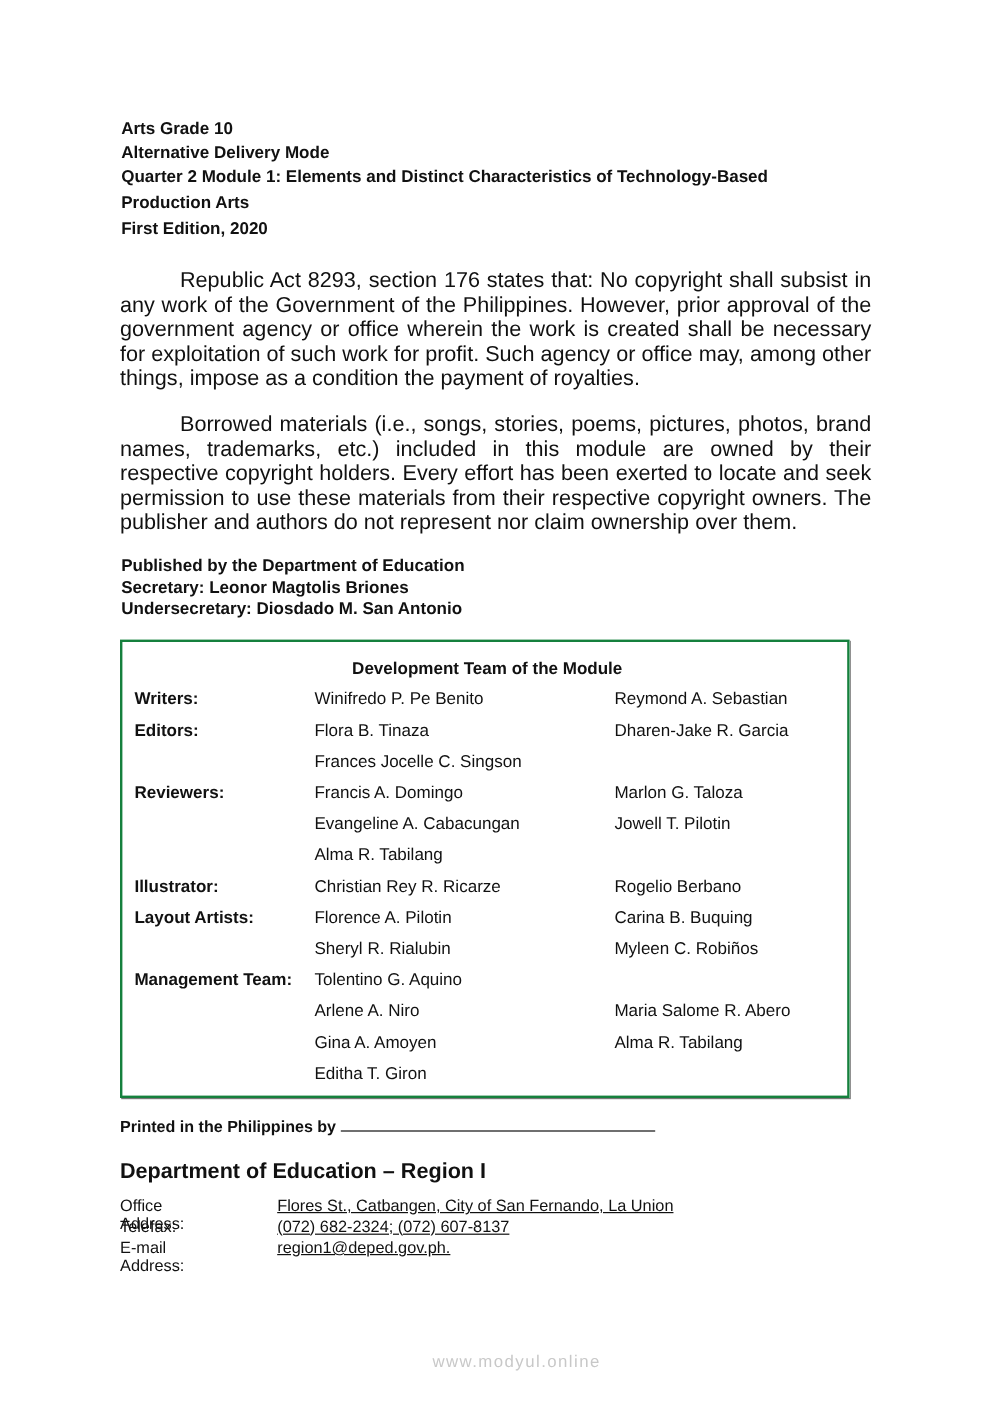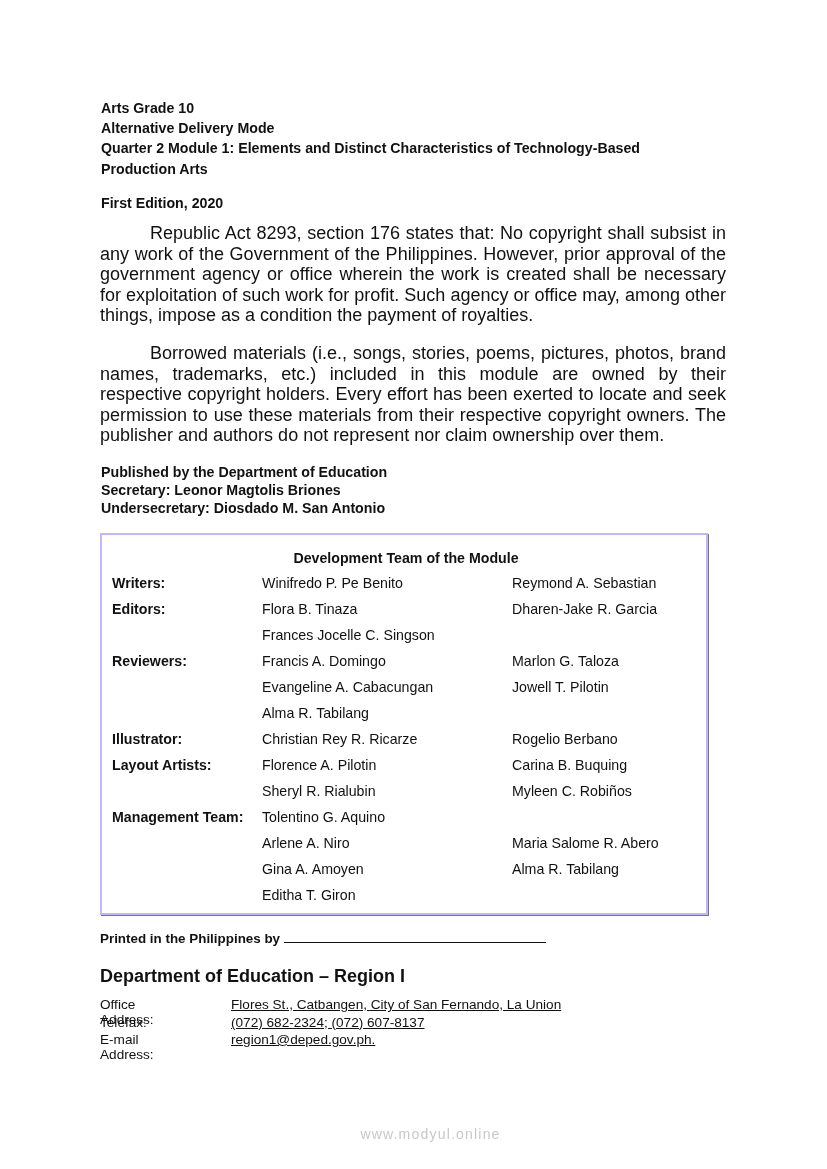--- a/index.html
+++ b/index.html
@@ -1,28 +1,28 @@
 <!DOCTYPE html>
 <html><head>
   <meta charset="utf-8">
   <style>
     html, body { margin: 0; padding: 0; background: #ffffff; }
     body { width: 827px; height: 1169px; position: relative; overflow: hidden;
            font-family: "Liberation Sans", sans-serif; color: #111111; }
     .abs { position: absolute; }
     .title-block { left: 101px; top: 98px; font-weight: bold; font-size: 14.2px; }
     .title-block div { line-height: 20.2px; }
-    .title-block .last { margin-top: 14px; }
+    .title-block .last { margin-top: 2px; }
     .para { position: absolute; left: 100px; width: 626px; font-size: 18px; line-height: 20.6px;
             text-align: justify; text-indent: 50px; }
     #p1 { top: 223px; }
     #p2 { top: 343px; }
     .pub { left: 101px; top: 463px; font-size: 14.2px; line-height: 18px; font-weight: bold; }
     .team-box { left: 100px; top: 533px; width: 604px; height: 378px;
-                border: 2px solid #c4b5fd; box-shadow: 1px 1px 0 #777; }
+                border: 2px solid #15803d; box-shadow: 1px 1px 0 #777; }
     .team-title { position: absolute; top: 15px; left: 0; width: 100%; text-align: center;
                   font-weight: bold; font-size: 14.2px; padding-left: 4px; box-sizing: border-box; }
     .row { position: absolute; left: 0; width: 100%; height: 26px; font-size: 14.2px; }
     .row .role { position: absolute; left: 10px; font-weight: bold; }
     .row .c1 { position: absolute; left: 160px; }
     .row .c2 { position: absolute; left: 410px; }
     .printed { left: 100px; top: 930px; font-weight: bold; font-size: 13.4px; }
     .printed .line { display: inline-block; width: 262px; border-bottom: 1.5px solid #111;
                      vertical-align: baseline; height: 12px; margin-left: 4px; }
     .region { left: 100px; top: 966px; font-weight: bold; font-size: 18px; }

